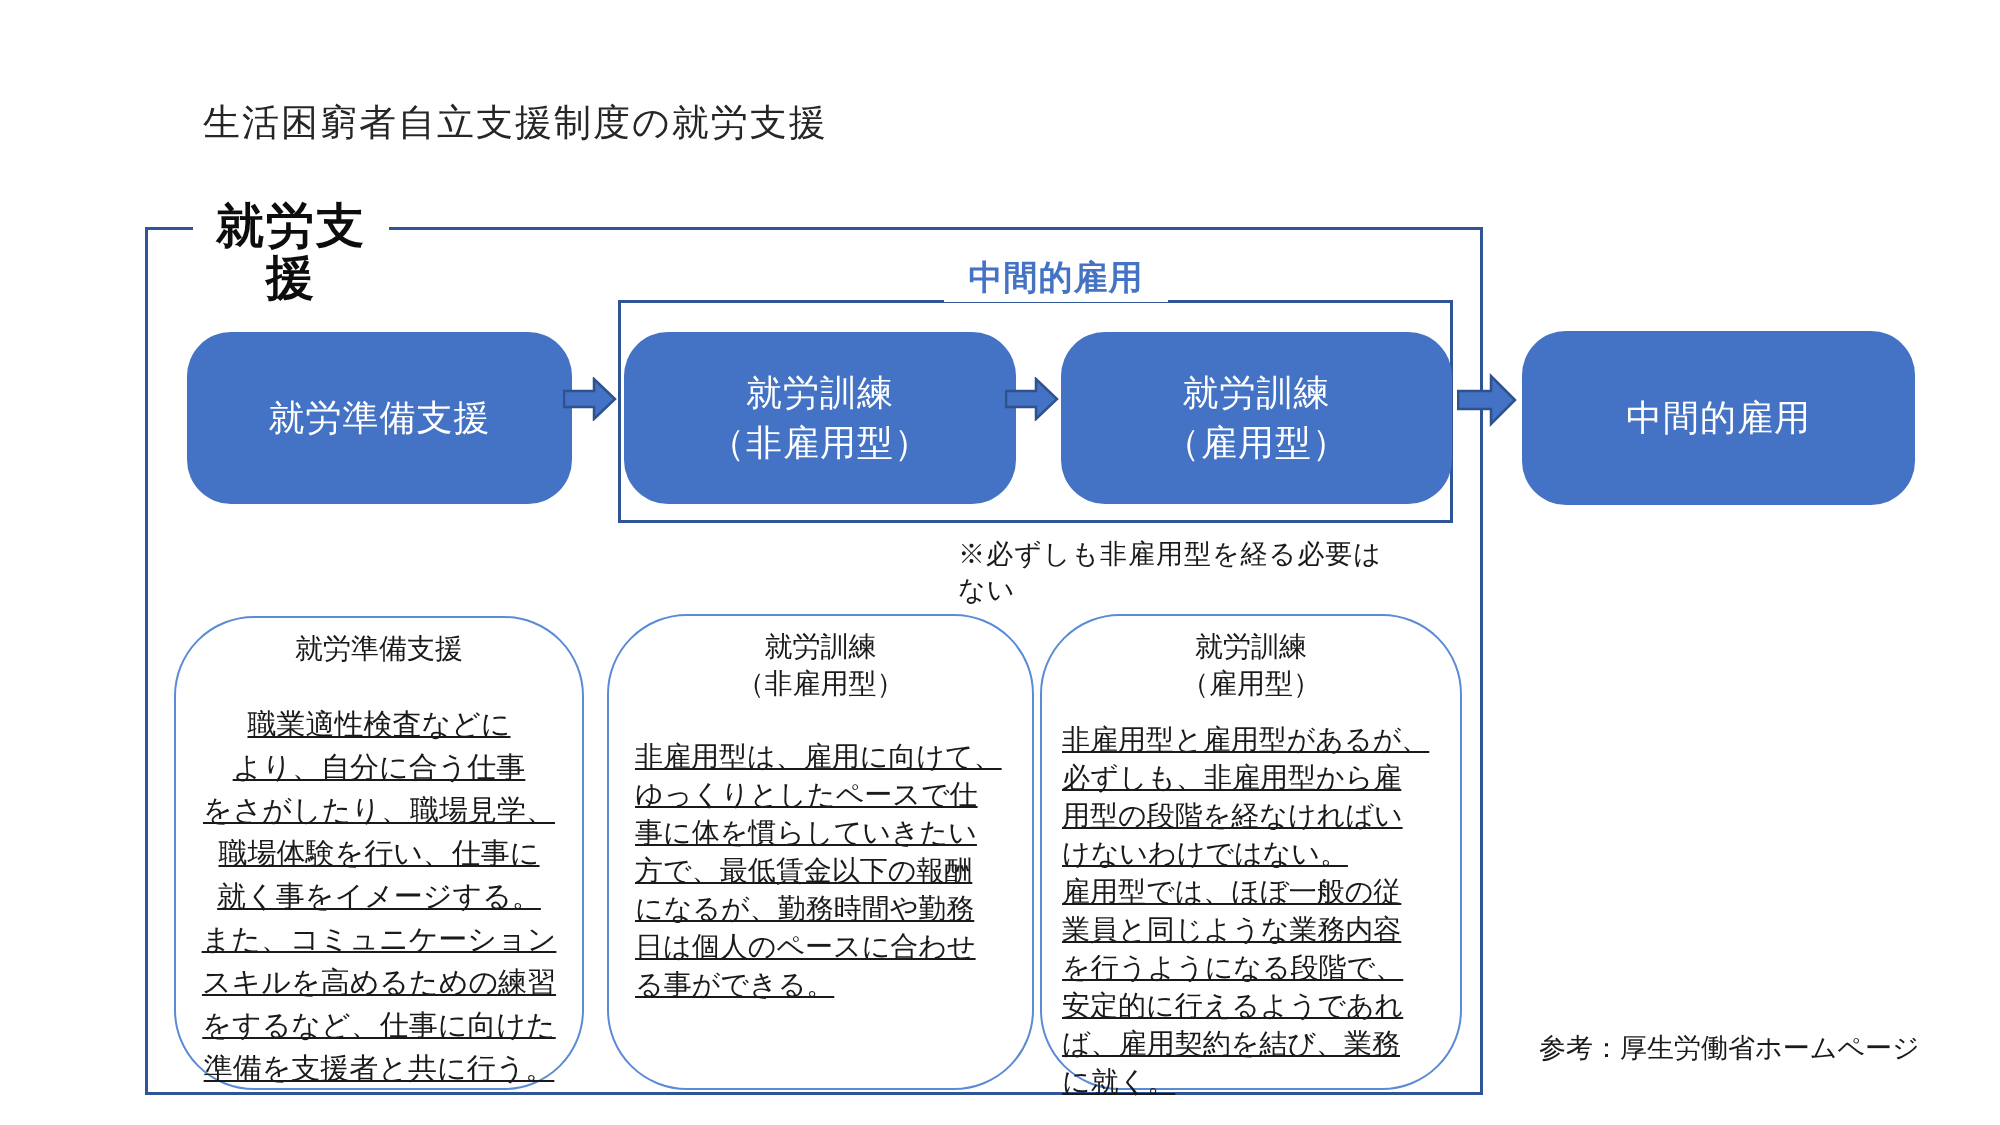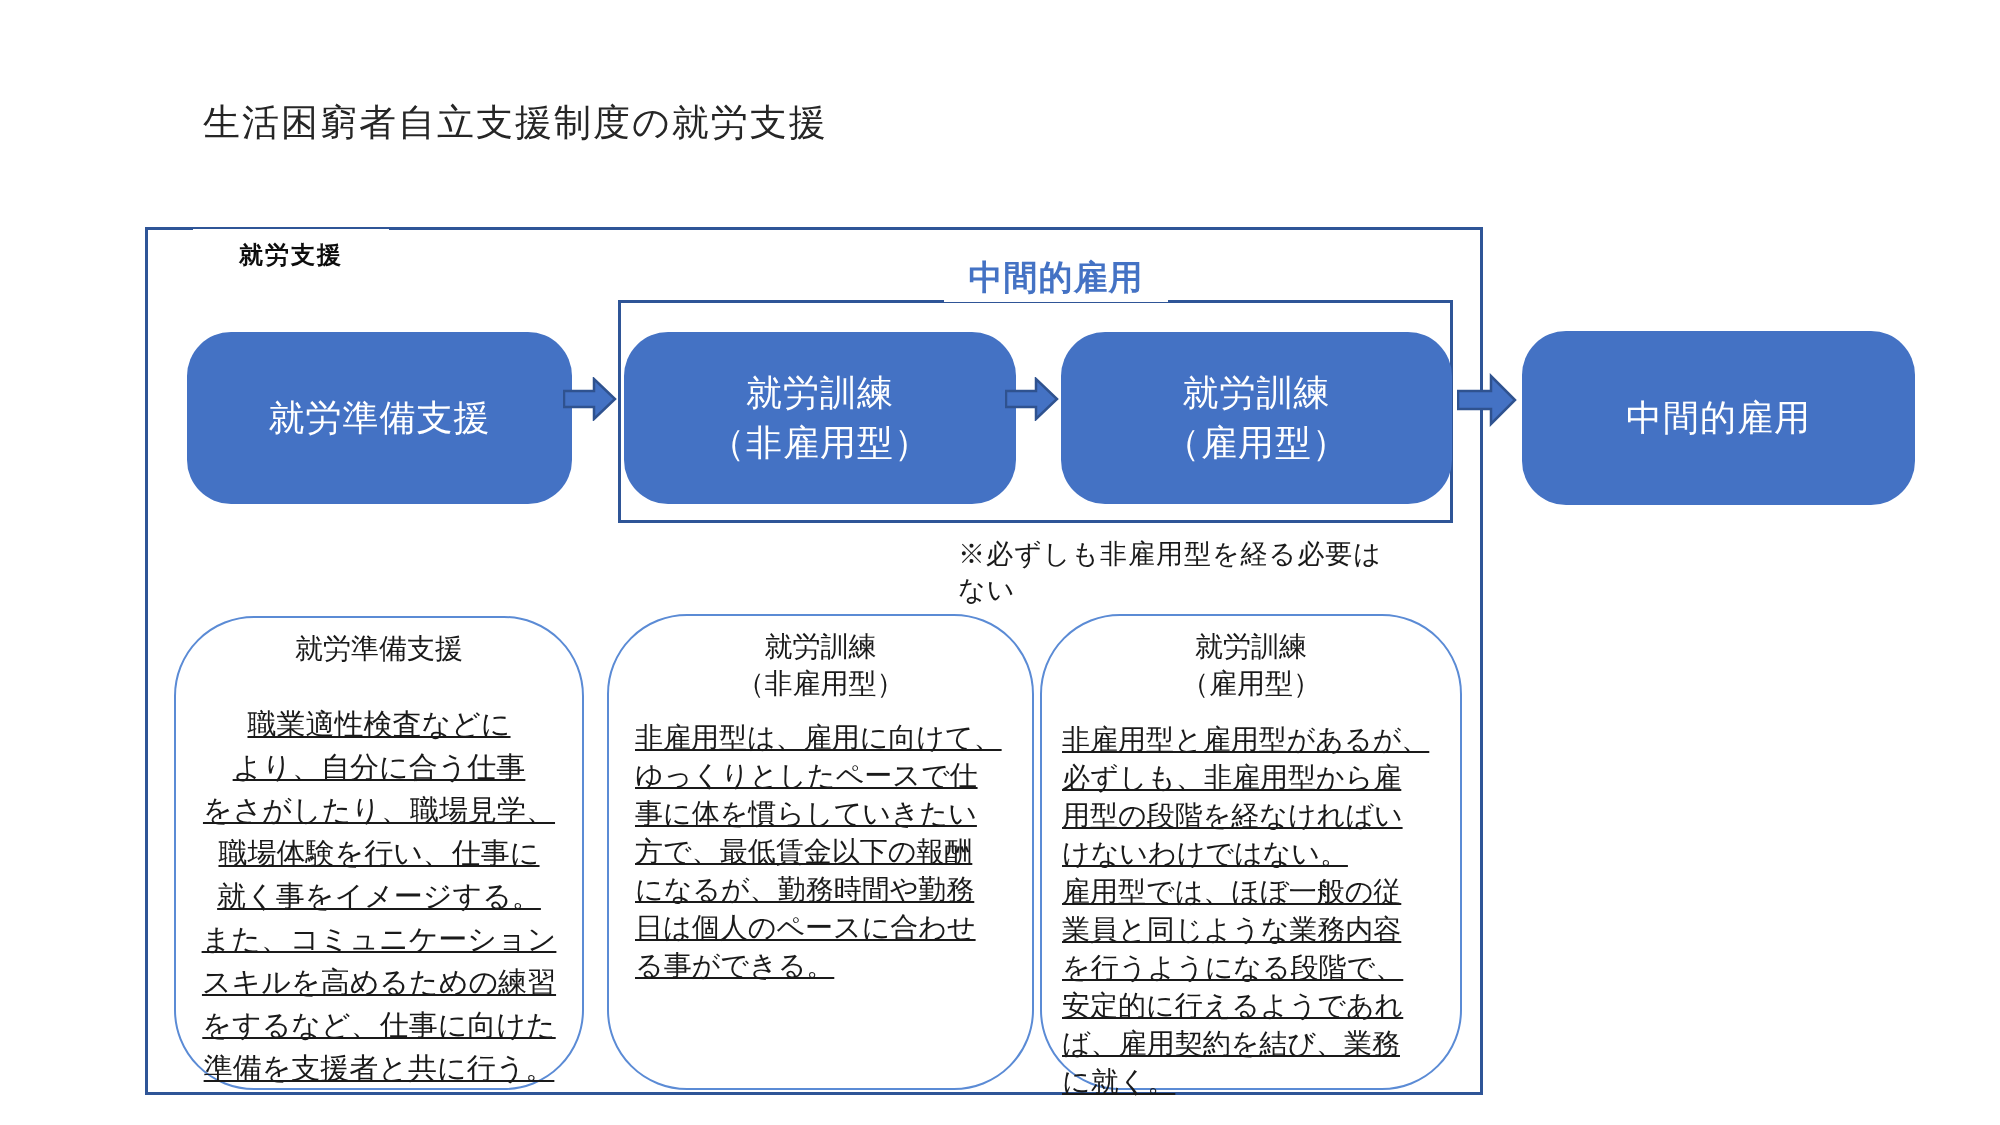--- a/index.html
+++ b/index.html
@@ -10,22 +10,22 @@
   .slide-title{
     position:absolute;left:203px;top:98px;font-size:37px;letter-spacing:2px;color:#262626;
   }
   
   .outer-frame{
     position:absolute;left:145px;top:227px;width:1338px;height:868px;
     border:3px solid #2F5597;box-sizing:border-box;
   }
   .outer-label{
     position:absolute;left:193px;top:200px;width:196px;height:52px;line-height:52px;
-    background:#ffffff;text-align:center;font-size:24px;font-weight:bold;color:#0d0d0d;
-    letter-spacing:2px;z-index:3;margin-top:29px;
+    background:#ffffff;text-align:center;font-size:48px;font-weight:bold;color:#0d0d0d;
+    letter-spacing:2px;z-index:3;
   }
   
   .inner-frame{
     position:absolute;left:618px;top:300px;width:835px;height:223px;
     border:3px solid #2F5597;box-sizing:border-box;z-index:1;
   }
   .inner-label{
     position:absolute;left:944px;top:252px;width:224px;height:50px;line-height:50px;
     background:#ffffff;text-align:center;font-size:34px;font-weight:bold;color:#4472C4;
     letter-spacing:1px;z-index:3;
@@ -58,21 +58,21 @@
   .bubble-2{left:607px;top:614px;width:427px;height:476px;}
   .bubble-3{left:1040px;top:614px;width:422px;height:476px;}
   .bubble-header{
     margin-top:12px;text-align:center;font-size:28px;line-height:37px;
     white-space:pre-line;color:#1a1a1a;
   }
   .bubble-body{
     white-space:pre-line;color:#1a1a1a;font-size:28px;line-height:38px;text-decoration:underline;
   }
   .bubble-1 .bubble-body{margin-top:36px;text-align:center;font-size:29px;line-height:43px;}
-  .bubble-2 .bubble-body{margin-top:17px;padding:0 26px;}
+  .bubble-2 .bubble-body{margin-top:36px;padding:0 26px;}
   .bubble-3 .bubble-body{margin-top:19px;padding:0 20px;}
   
   .ref-line1{position:absolute;left:1539px;top:1030px;font-size:27px;color:#1a1a1a;}
   .ref-line2{position:absolute;left:1576px;top:1066px;font-size:27px;color:#1a1a1a;}
 </style>
 </head>
 <body>
 
 <div class="canvas">
 
@@ -136,14 +136,15 @@
 用型の段階を経なければい
 けないわけではない。
 雇用型では、ほぼ一般の従
 業員と同じような業務内容
 を行うようになる段階で、
 安定的に行えるようであれ
 ば、雇用契約を結び、業務
 に就く。</div>
   </div>
 
+  <div class="ref-line1">参考：厚生労働省ホームページ</div>
 
 </div>
 
 </body></html>

